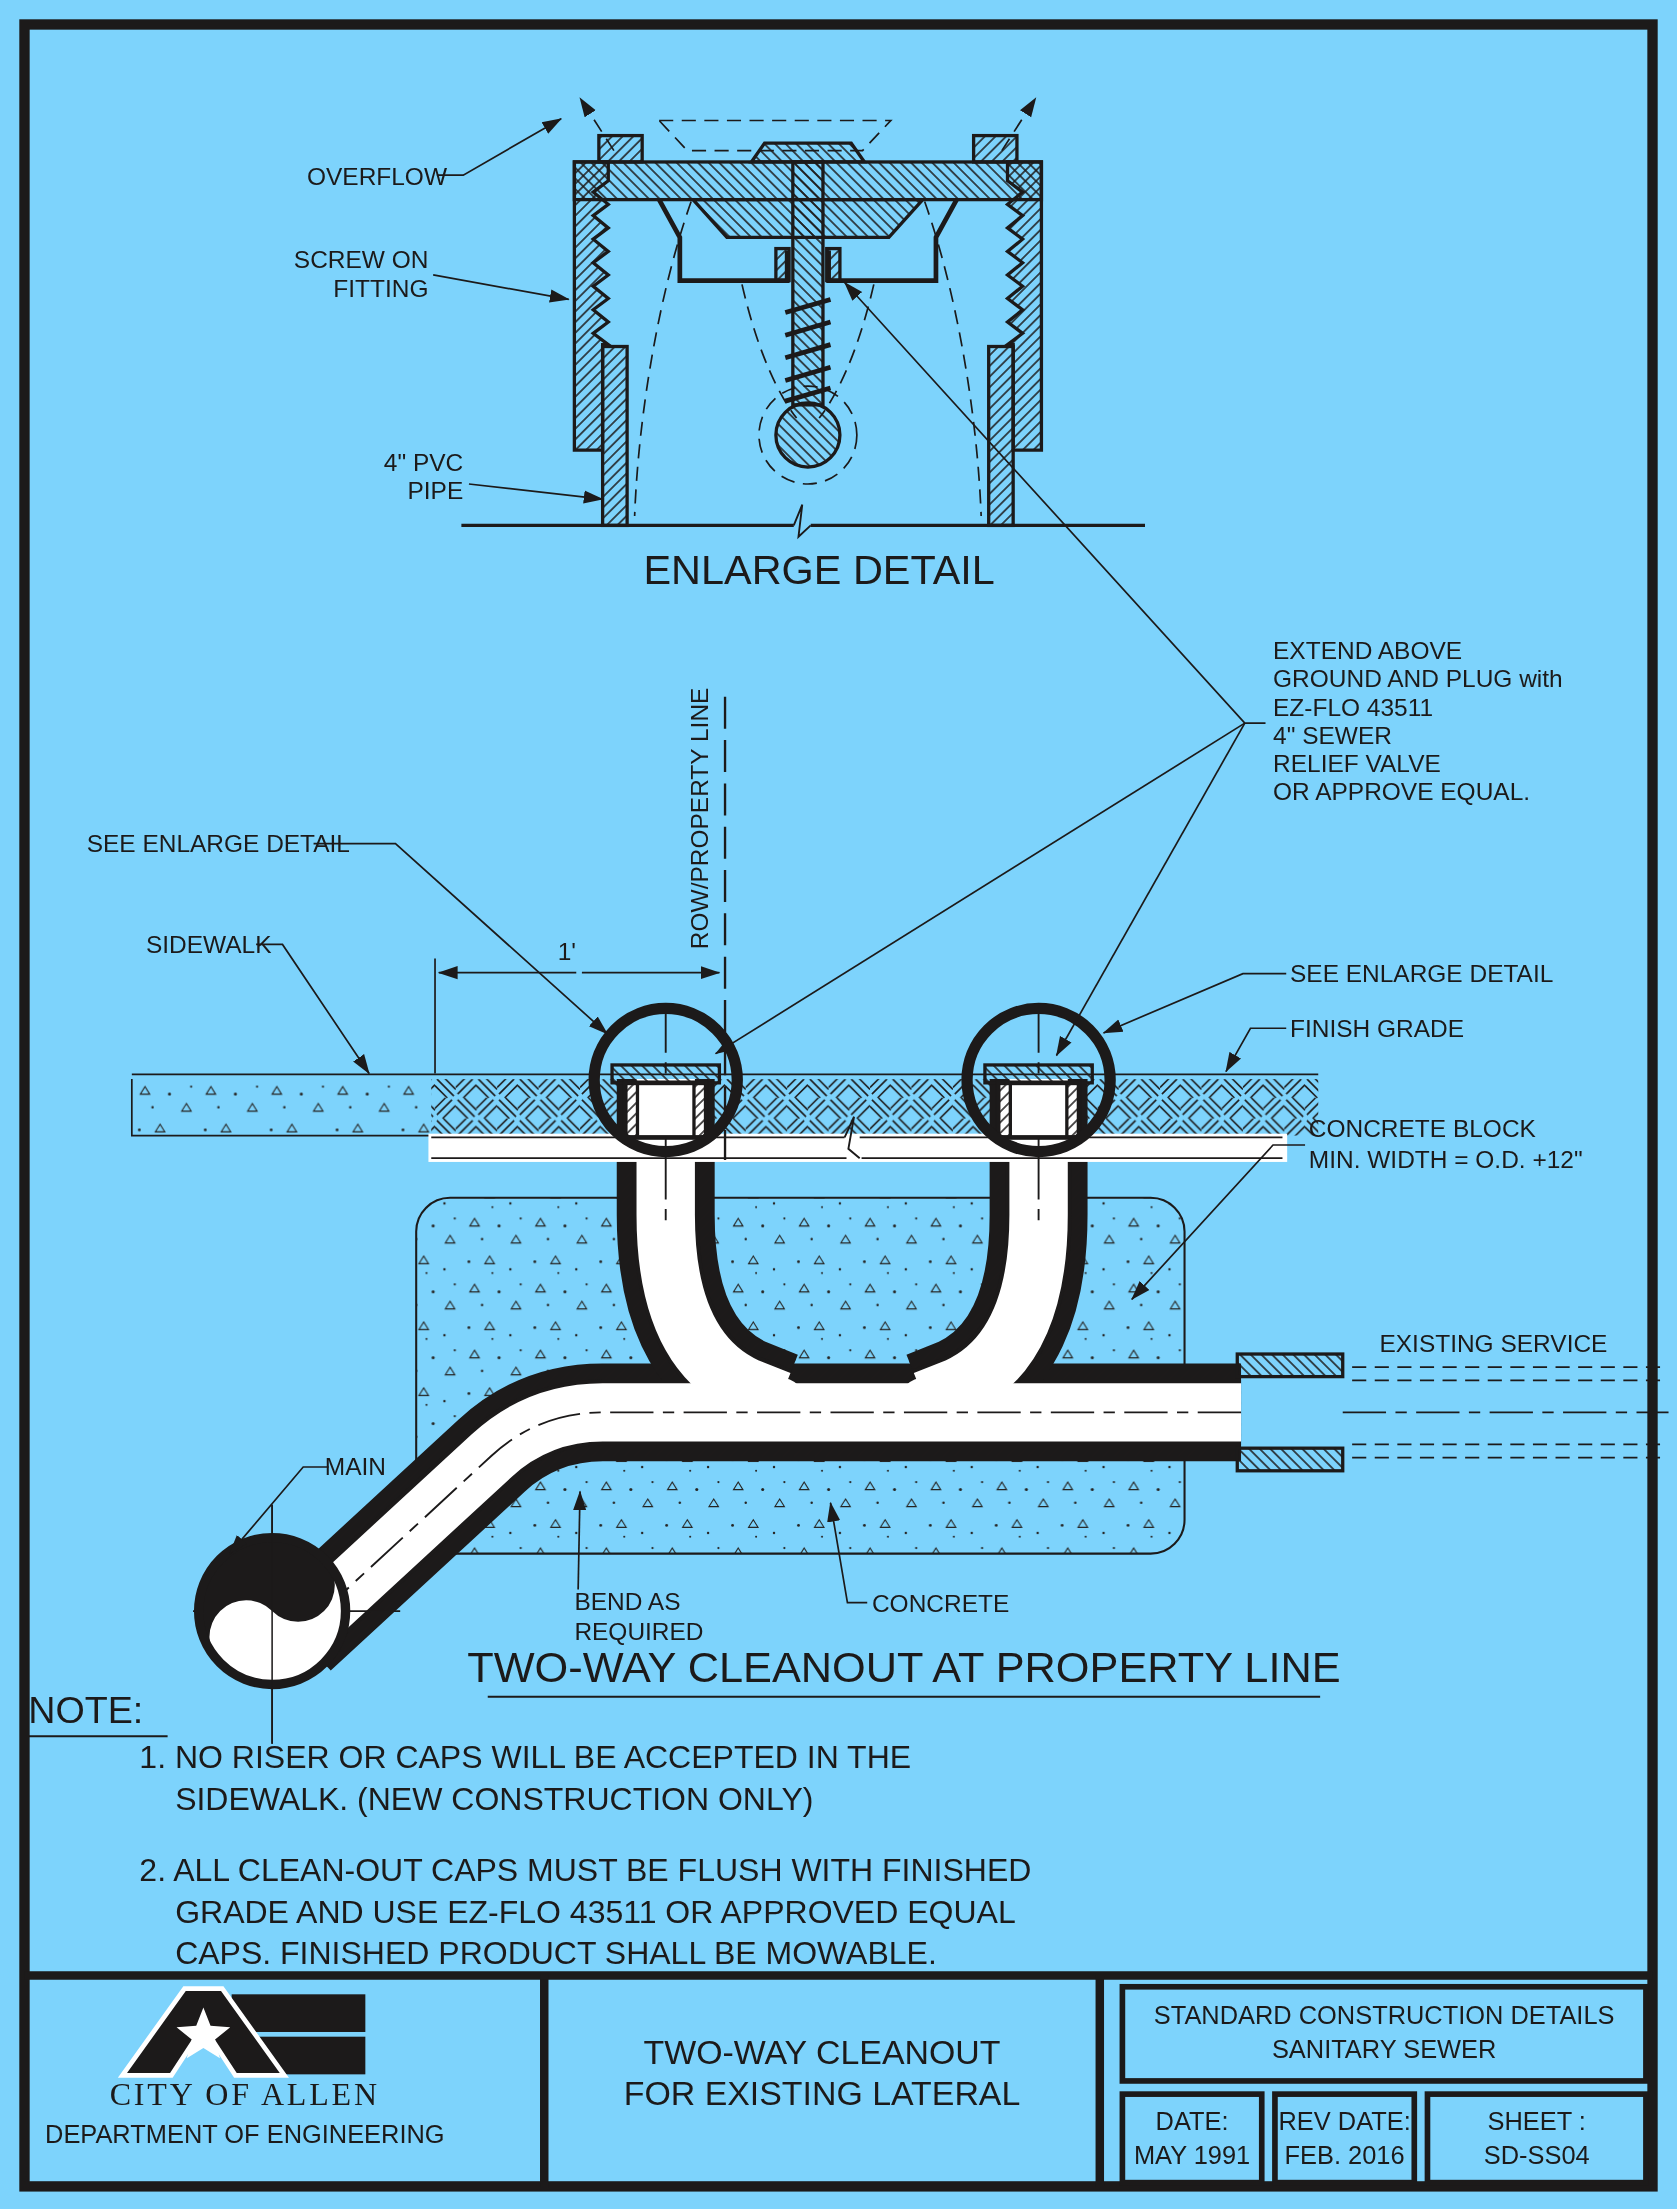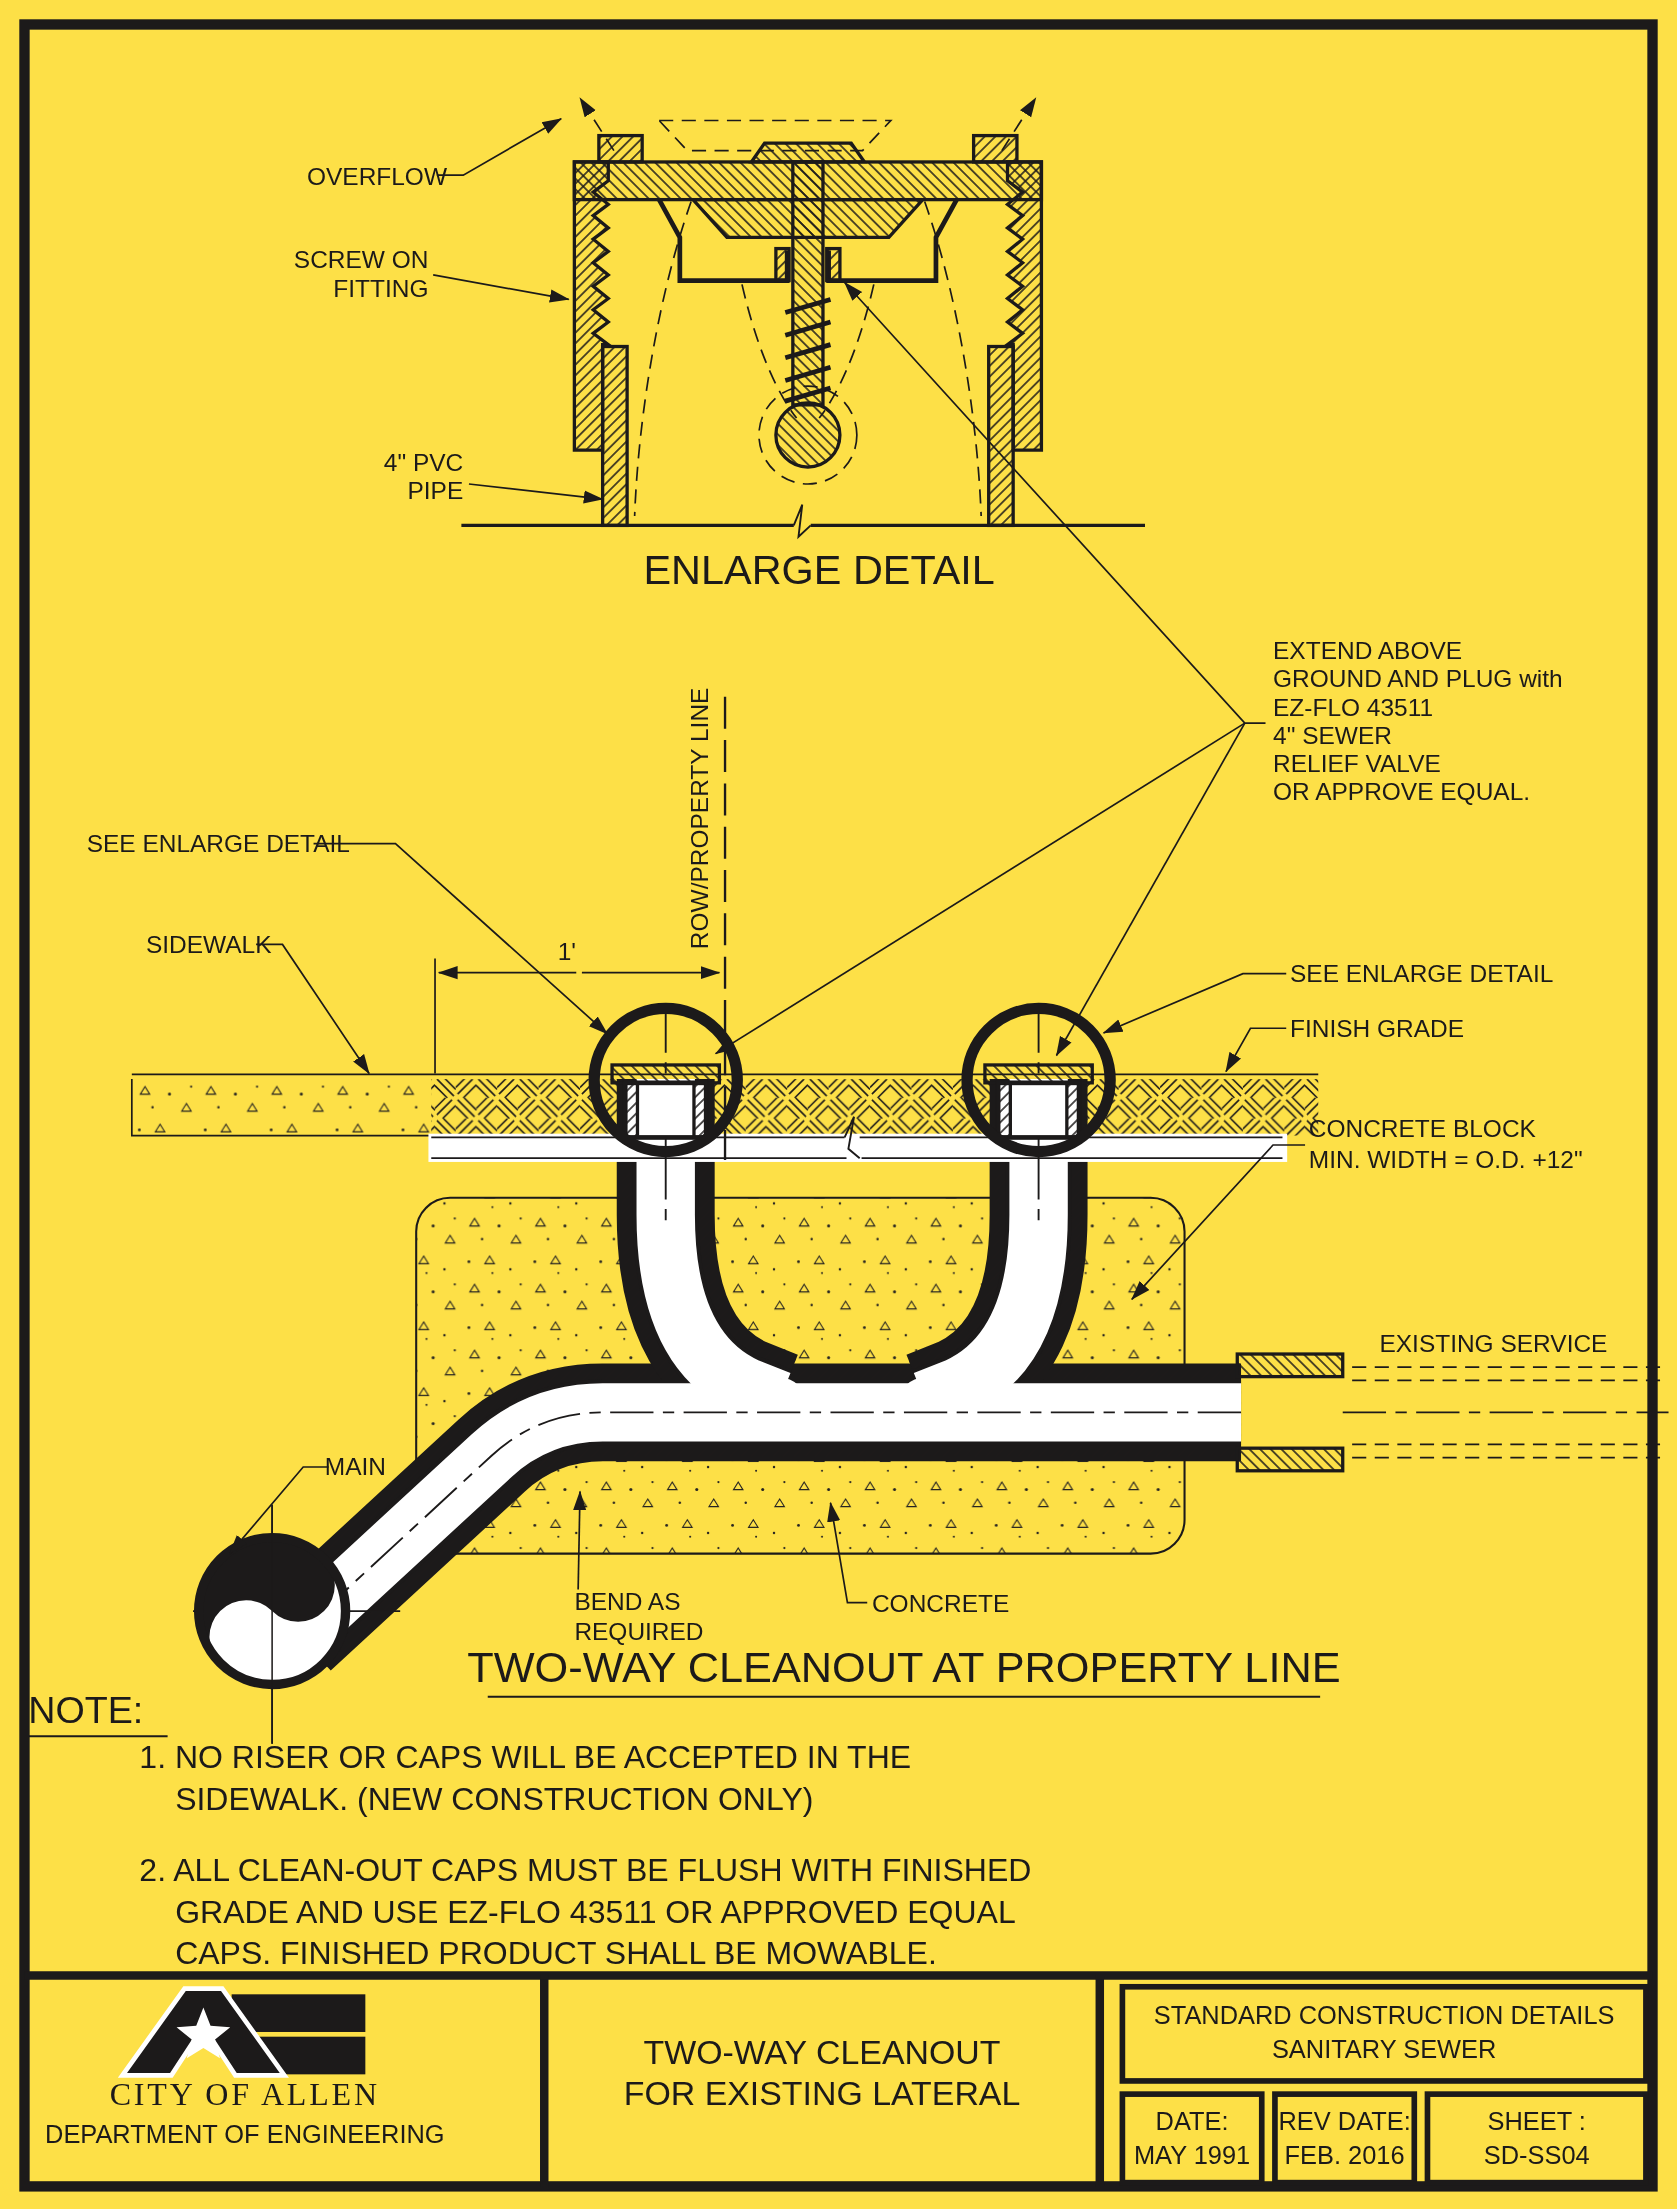--- a/index.html
+++ b/index.html
@@ -1,16 +1,16 @@
 <!DOCTYPE html>
 <html style="font-size:15px"><head>
 <meta charset="utf-8">
 <style>
   html,body{margin:0;padding:0;background:#ffffff;}
-  .sheet{width:1677px;height:2209px;position:relative;background:#fde047;}
+  .sheet{width:1677px;height:2209px;position:relative;background:#7dd3fc;}
   svg{display:block;}
   .ln{fill:none;stroke:#1c1a1a;stroke-width:2;}
   .thin{stroke-width:1.8;}
   .med{stroke-width:3.5;}
   .sw5{stroke-width:5;}
   .dash{stroke-dasharray:15 9;}
   .cl{stroke-dasharray:46 10 12 10;}
   .h1{fill:url(#hA);stroke:#1c1a1a;stroke-width:3.5;}
   .h2{fill:url(#hB);stroke:#1c1a1a;stroke-width:3.5;}
   .p1{stroke:#1c1a1a;stroke-width:104;fill:none;}

